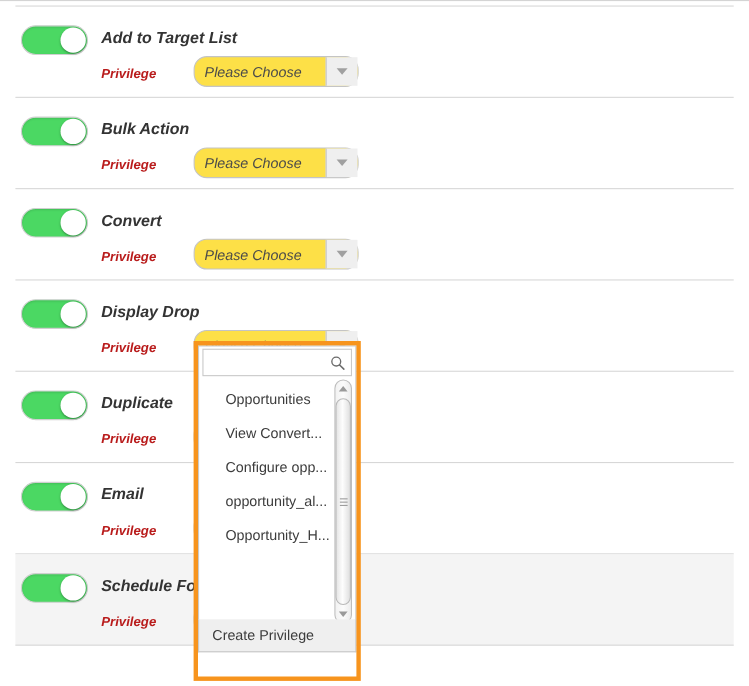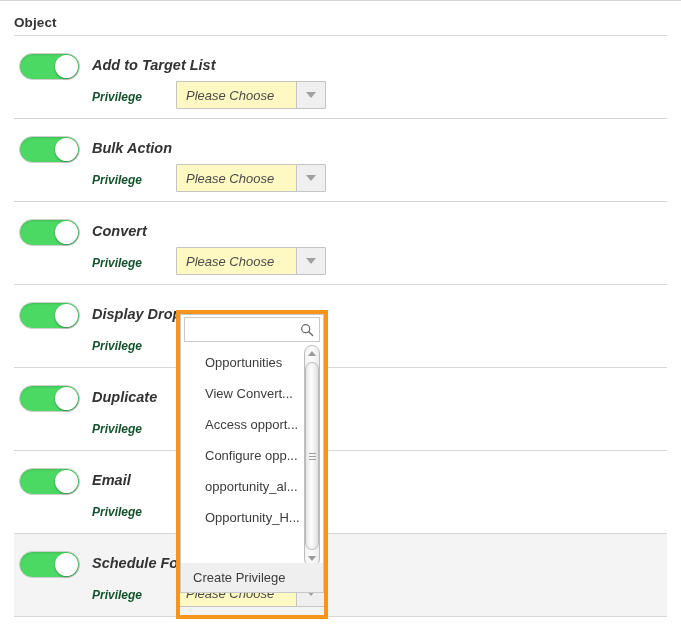--- a/index.html
+++ b/index.html
@@ -94,34 +94,34 @@
     color: #333333;
     white-space: nowrap;
   }
 
   .priv-label {
     position: absolute;
     left: 78px;
     top: 54px;
     font-size: 12px;
     font-weight: bold;
-    color: #14532d;
+    color: #b91c1c;
   }
 
   
   .select {
     position: absolute;
     left: 162px;
     top: 45px;
     width: 150px;
     height: 28px;
     box-sizing: border-box;
     border: 1px solid #c4c4c4;
-    background: #fef9c3;
-    border-radius: 1px;
+    background: #fde047;
+    border-radius: 12px;
     display: flex;
     align-items: stretch;
   }
   .select .sel-text {
     flex: 1;
     display: flex;
     align-items: center;
     padding-left: 9px;
     font-size: 13px;
     color: #4a4a4a;
@@ -294,21 +294,20 @@
     font-size: 13px;
     color: #3c3c3c;
     z-index: 31;
   }
 </style>
 </head>
 <body>
 
 <div class="panel">
 
-  <div class="panel-title">Object</div>
   <div class="title-sep"></div>
 
   <div class="rows">
 
     <div class="row">
       <div class="toggle">
           <div class="knob"></div>
         </div>
       <div class="row-title">Add to Target List</div>
       <div class="priv-label">Privilege</div>
@@ -412,21 +411,20 @@
       <input type="text" value="" placeholder="" style="">
       <svg class="search-icon" viewBox="0 0 16 16">
         <circle cx="6.5" cy="6.5" r="4.6" fill="none" stroke="#6b6b6b" stroke-width="1.4"></circle>
         <line x1="10" y1="10" x2="14.4" y2="14.4" stroke="#6b6b6b" stroke-width="1.6" stroke-linecap="round"></line>
       </svg>
     </div>
 
     <div class="dd-list">
       <div class="dd-item">Opportunities</div>
       <div class="dd-item">View Convert...</div>
-      <div class="dd-item">Access opport...</div>
       <div class="dd-item">Configure opp...</div>
       <div class="dd-item">opportunity_al...</div>
       <div class="dd-item">Opportunity_H...</div>
 
       <div class="dd-scroll">
         <div class="sb-track"></div>
         <div class="sb-arrow up">
           <span class="tri-up"></span>
         </div>
         <div class="sb-arrow down">

